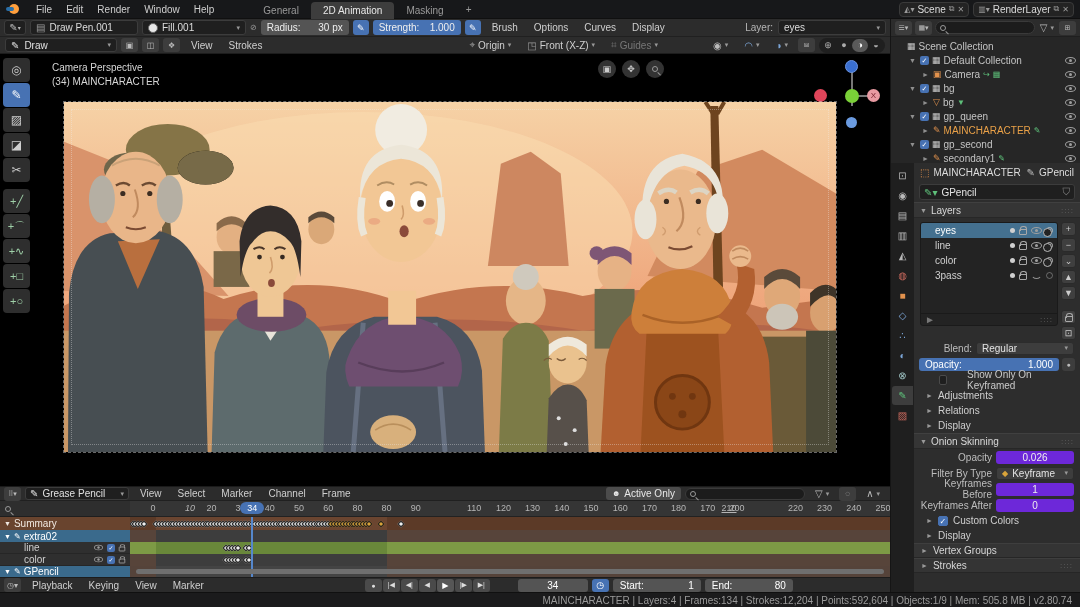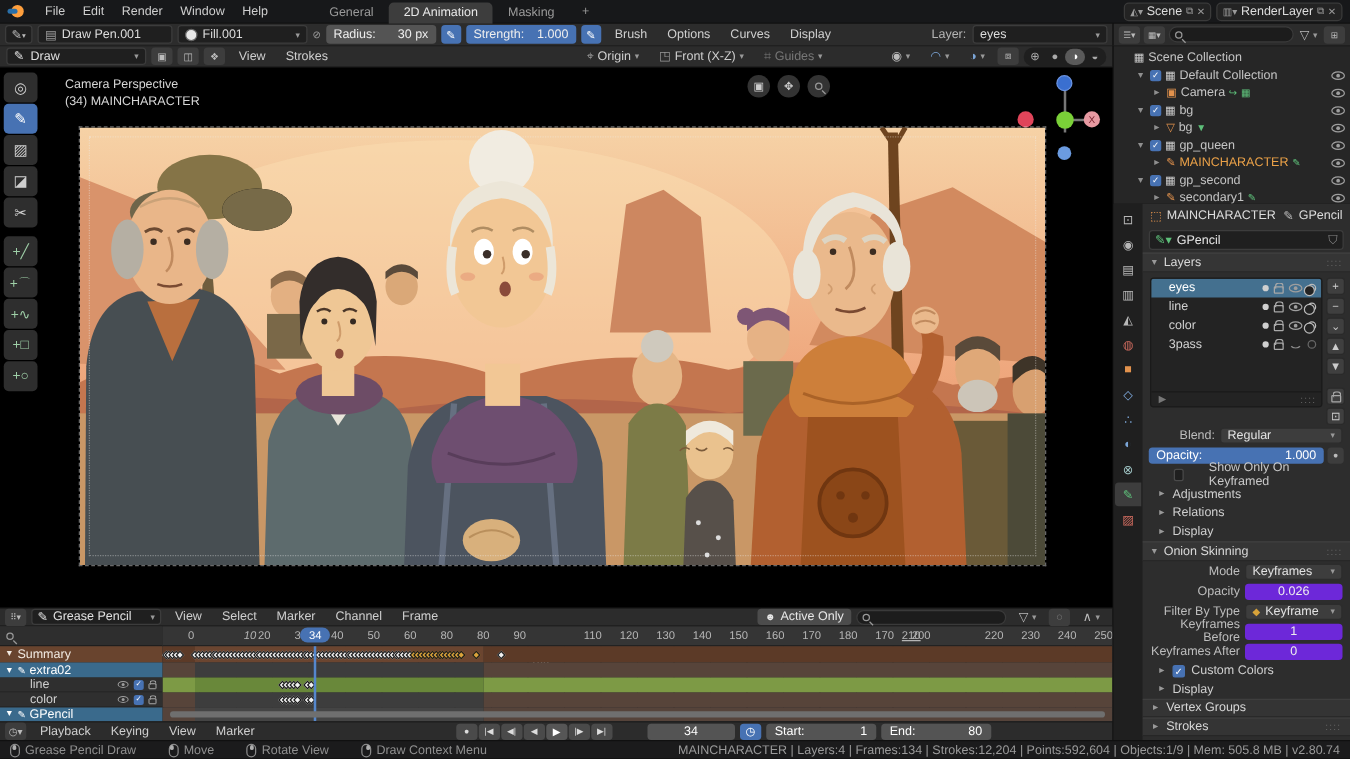--- a/index.html
+++ b/index.html
@@ -578,21 +578,21 @@
               <div class="ch-row object" style="height: 11px;">
                 <span style="font-size: 7px;">▼</span>
                 <span style="font-size: 8px;">✎</span>
                 <span>GPencil</span>
               </div>
             </div>
         </div>
         <div class="ds-keys" id="ds-keys">
           <div class="ruler" id="ds-ruler">
               <span class="rnum" style="left: 23px;">0</span>
-              <span class="rnum" style="left: 70px; font-style: italic;">10</span>
+              <span class="rnum" style="left: 60px; font-style: italic;">10</span>
               <span class="rnum" style="left: 81.4px;">20</span>
               <span class="rnum" style="left: 110.6px;">30</span>
               <span class="rnum" style="left: 139.8px;">40</span>
               <span class="rnum" style="left: 169px;">50</span>
               <span class="rnum" style="left: 198.2px;">60</span>
               <span class="rnum" style="left: 227.4px;">80</span>
               <span class="rnum" style="left: 256.6px;">80</span>
               <span class="rnum" style="left: 285.8px;">90</span>
               <span class="rnum" style="left: 302px; margin-top: 20px;">100</span>
               <span class="rnum" style="left: 344.2px;">110</span>
@@ -998,27 +998,20 @@
                 <span>Display</span>
               </div>
             </div>
 
           <div class="panel-hdr">
             <span class="car">▼</span>
             <span>Onion Skinning</span>
             <span class="grip">::::</span>
           </div>
           <div class="prop-row">
-            <span class="rlabel">Mode</span>
-            <span class="wdd">
-                <span>Keyframes</span>
-                <span class="car">▾</span>
-              </span>
-          </div>
-          <div class="prop-row">
             <span class="rlabel">Opacity</span>
             <span class="wfield">
                 <span>0.026</span>
               </span>
           </div>
           <div class="prop-row">
             <span class="rlabel">Filter By Type</span>
             <span class="wdd">
               <span style="color:var(--key-gold,#d8a33a);font-size:8px">◆</span>
               <span>Keyframe</span>
@@ -1057,33 +1050,15 @@
                 <span>Strokes</span>
                 <span class="grip">::::</span>
               </div>
             </div>
         </div>
       </div>
     </div>
   </div>
 
   <div class="statusbar">
-    <span id="status-hints" style="display:flex">
-        <span class="hint">
-          <span class="mouse lmb"></span>
-          <span>Grease Pencil Draw</span>
-        </span>
-        <span class="hint">
-          <span class="mouse lmb"></span>
-          <span>Move</span>
-        </span>
-        <span class="hint">
-          <span class="mouse mmb"></span>
-          <span>Rotate View</span>
-        </span>
-        <span class="hint">
-          <span class="mouse rmb"></span>
-          <span>Draw Context Menu</span>
-        </span>
-      </span>
     <span class="stats">MAINCHARACTER | Layers:4 | Frames:134 | Strokes:12,204 | Points:592,604 | Objects:1/9 | Mem: 505.8 MB | v2.80.74</span>
   </div>
 </div>
 
 </body></html>

